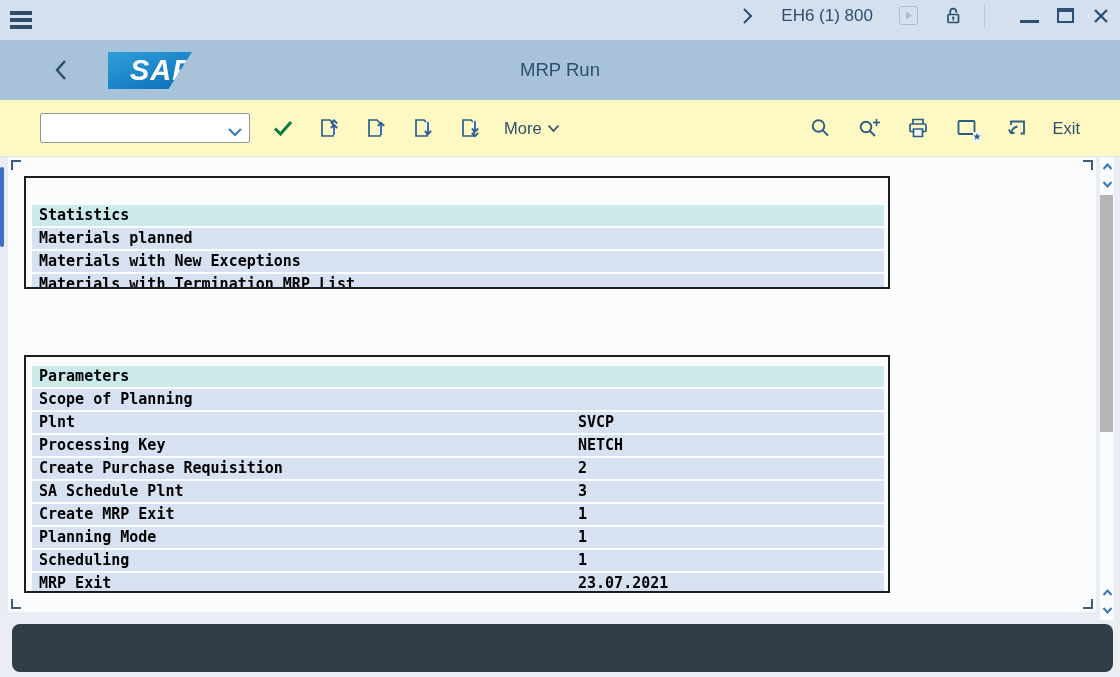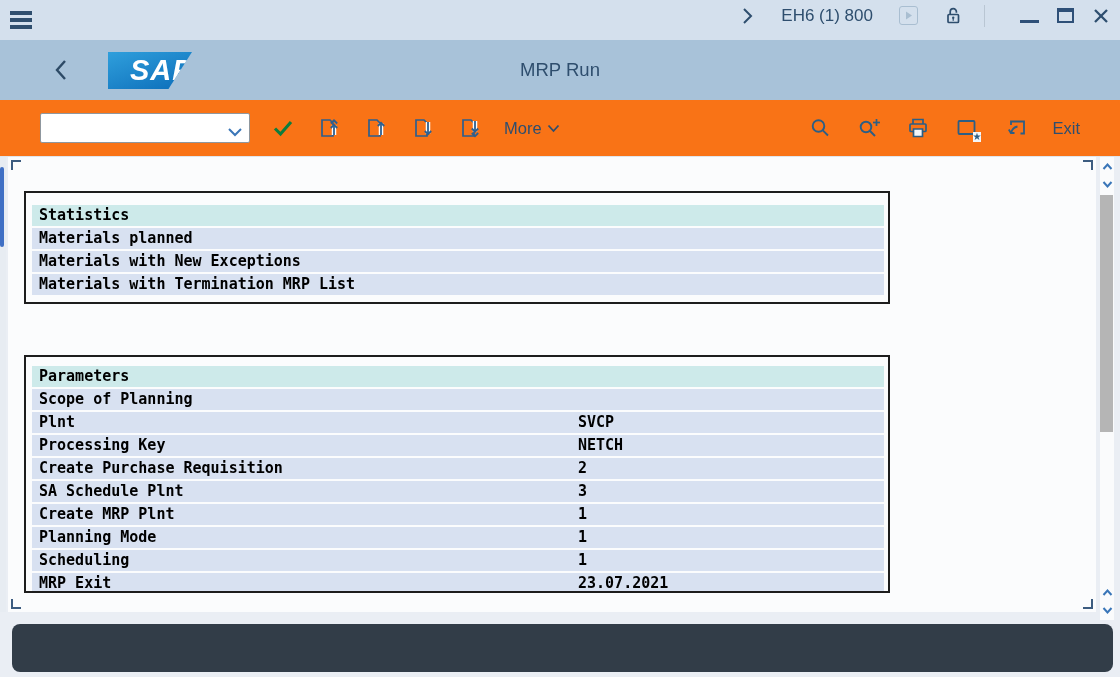--- a/index.html
+++ b/index.html
@@ -27,21 +27,21 @@
   .back-btn { position:absolute; left:54px; top:19px; cursor:pointer; }
   .sap-logo { position:absolute; left:108px; top:12px; width:84px; height:37px;
     background:linear-gradient(160deg,#2f9fdc 0%,#1174be 85%);
     clip-path:polygon(0 0,100% 0,72% 100%,0 100%);
     display:flex; align-items:center; }
   .sap-logo span { color:#ffffff; font-weight:bold; font-style:italic; font-size:29px; letter-spacing:1px; padding-left:22px; line-height:1; }
   .page-title { position:absolute; left:0; top:0; width:100%; height:60px; display:flex; align-items:center; justify-content:center;
     font-size:18.5px; color:#2f4e6e; }
 
   
-  .toolbar { position:absolute; top:100px; left:0; width:1120px; height:57px; background:#f97316; border-bottom:1px solid #e0e5ea;
+  .toolbar { position:absolute; top:100px; left:0; width:1120px; height:57px; background:#fef9c3; border-bottom:1px solid #e0e5ea;
     display:flex; align-items:center; }
   .tb-left { display:flex; align-items:center; padding-left:40px; }
   .combo { position:relative; width:210px; height:30px; }
   .combo input { width:210px; height:30px; border:1px solid #8f979e; border-radius:2px; background:#ffffff; padding:0 28px 0 8px;
     font-size:14px; color:#333; outline:none; }
   .combo .combo-arrow { position:absolute; right:7px; top:10px; pointer-events:none; }
   .tb-icon { display:flex; align-items:center; justify-content:center; width:26px; height:30px; cursor:pointer; }
   .check-btn { margin-left:20px; }
   .pg-icons { display:flex; gap:21px; margin-left:20px; }
   .more-btn { display:flex; align-items:center; margin-left:21px; cursor:pointer; color:#2f4e6e; font-size:16.5px; gap:5px; }
@@ -51,21 +51,21 @@
   
   .content-bg { position:absolute; top:157px; left:0; width:1120px; height:520px; background:#eaeef4; }
   .screen { position:absolute; top:157px; left:8px; width:1088px; height:455px; background:#fbfcfd; }
   .corner { position:absolute; width:10px; height:10px; }
   .corner.tl { left:3px; top:3px; border-left:2px solid #3c5c80; border-top:2px solid #3c5c80; }
   .corner.tr { right:3px; top:3px; border-right:2px solid #3c5c80; border-top:2px solid #3c5c80; }
   .corner.bl { left:3px; bottom:3px; border-left:2px solid #3c5c80; border-bottom:2px solid #3c5c80; }
   .corner.br { right:3px; bottom:3px; border-right:2px solid #3c5c80; border-bottom:2px solid #3c5c80; }
 
   .list-box { position:absolute; left:16px; width:866px; border:2px solid #1d1d1d; background:#fbfcfd; overflow:hidden; }
-  .box-statistics { top:34px; height:113px; padding-top:12px; }
+  .box-statistics { top:19px; height:113px; padding-top:27px; }
   .box-parameters { top:190px; height:238px; padding-top:9px;margin-top:8px; }
   .list-row { position:relative; height:21px; margin:0 4px 2px 6px; background:#d8e1f1;
     font-family:"DejaVu Sans Mono", monospace; font-weight:bold; font-size:15px; line-height:21px; color:#000;
     padding-left:7px; white-space:nowrap; cursor:default; }
   .list-row.header-row { background:#cdeaea; }
   .cell-value { position:absolute; left:546px; top:0; }
 
   
   .left-scroll { position:absolute; left:0; top:157px; width:6px; height:455px; background:#e7ecf2; }
   .left-thumb { position:absolute; left:0; top:10px; width:4px; height:80px; background:#3f6fc4; border-radius:2px; }
@@ -292,21 +292,21 @@
             <span class="cell-label">Create Purchase Requisition</span>
             <span class="cell-value">2</span>
           </div>
 
           <div class="list-row">
             <span class="cell-label">SA Schedule Plnt</span>
             <span class="cell-value">3</span>
           </div>
 
           <div class="list-row">
-            <span class="cell-label">Create MRP Plnt</span>
+            <span class="cell-label">Create MRP Exit</span>
             <span class="cell-value">1</span>
           </div>
 
           <div class="list-row">
             <span class="cell-label">Planning Mode</span>
             <span class="cell-value">1</span>
           </div>
 
           <div class="list-row">
             <span class="cell-label">Scheduling</span>

